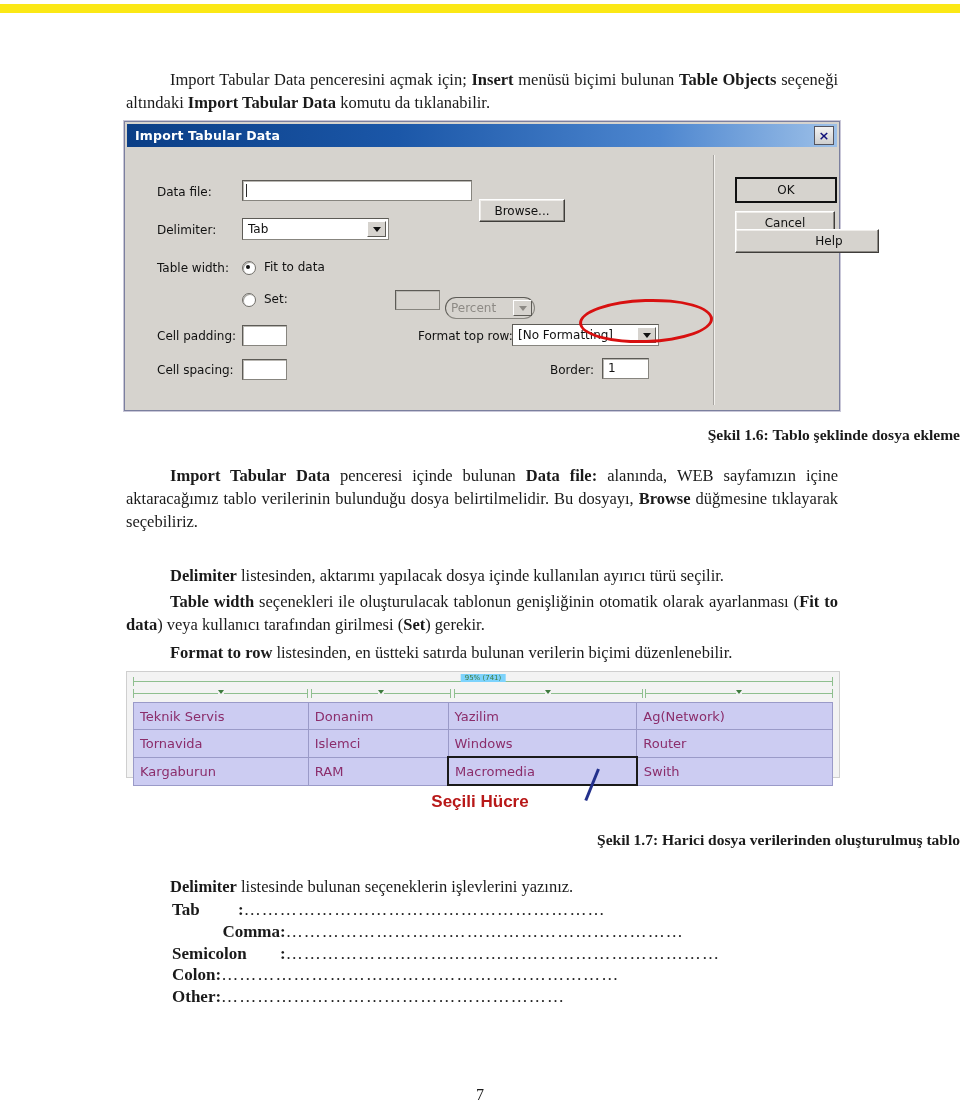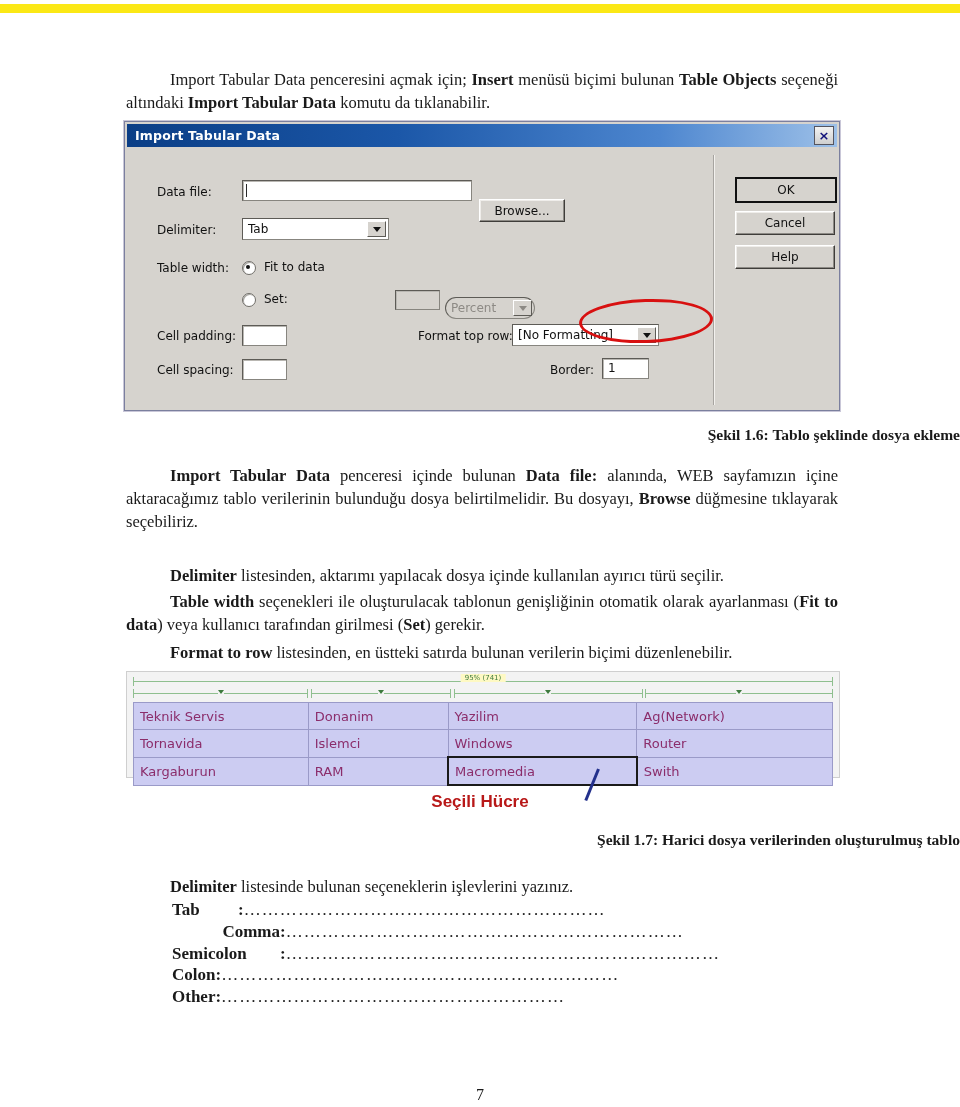--- a/index.html
+++ b/index.html
@@ -139,21 +139,21 @@
   }
   .ruler .line{
     position:absolute;left:0;right:0;top:5px;height:1px;background:#8fbf8f;
   }
   .ruler .cap-l,.ruler .cap-r{
     position:absolute;top:1px;width:1px;height:9px;background:#8fbf8f;
   }
   .ruler .cap-l{left:0;} .ruler .cap-r{right:0;}
   .ruler .tag{
     position:absolute;left:50%;top:-2px;transform:translateX(-50%);
-    background:#fef9c3;padding:0 4px;font-size:7px;color:#3d7a3d;
+    background:#7dd3fc;padding:0 4px;font-size:7px;color:#3d7a3d;
     white-space:nowrap;
   }
   .ruler2{
     position:absolute;left:6px;right:6px;top:16px;height:11px;
   }
   .seg{
     position:absolute;top:0;height:11px;
   }
   .seg .sl{position:absolute;left:0;right:0;top:5px;height:1px;background:#8fbf8f;}
   .seg .e1,.seg .e2{position:absolute;top:1px;width:1px;height:9px;background:#8fbf8f;}
@@ -257,21 +257,21 @@
       <span class="lbl" style="left:28px;top:214px;">Cell spacing:</span>
       <div class="txtfield" style="left:113px;top:210px;width:43px;height:19px;"></div>
 
       <span class="lbl" style="left:421px;top:214px;">Border:</span>
       <div class="txtfield" style="left:383px;top:209px;width:45px;height:19px;left:473px;">
         <span class="lbl" style="left:5px;top:2px;">1</span>
       </div>
 
       <div class="btn default" style="left:606px;top:28px;width:98px;height:22px;">OK</div>
       <div class="btn" style="left:606px;top:62px;width:98px;height:22px;">Cancel</div>
-      <div class="btn" style="left:606px;top:96px;width:98px;height:22px;">Help</div>
+      <div class="btn" style="left:606px;top:80px;width:98px;height:22px;padding-left:44px;">Help</div>
 
       <div class="ellipse"></div>
     </div>
   </div>
 
   <div class="caption" style="top:413px;">Şekil 1.6: Tablo şeklinde dosya ekleme</div>
 
   <p class="para" style="left:126px;top:434px;width:712px;text-indent:44px;"><b>Import Tabular Data</b><span> penceresi içinde bulunan </span><b>Data file:</b><span> alanında, WEB sayfamızın içine aktaracağımız tablo verilerinin bulunduğu dosya belirtilmelidir. Bu dosyayı, </span><b>Browse</b><span> düğmesine tıklayarak seçebiliriz.</span></p>
 
   <p class="para" style="left:126px;top:534px;width:712px;text-indent:44px;"><b>Delimiter</b><span> listesinden, aktarımı yapılacak dosya içinde kullanılan ayırıcı türü seçilir.</span></p>

